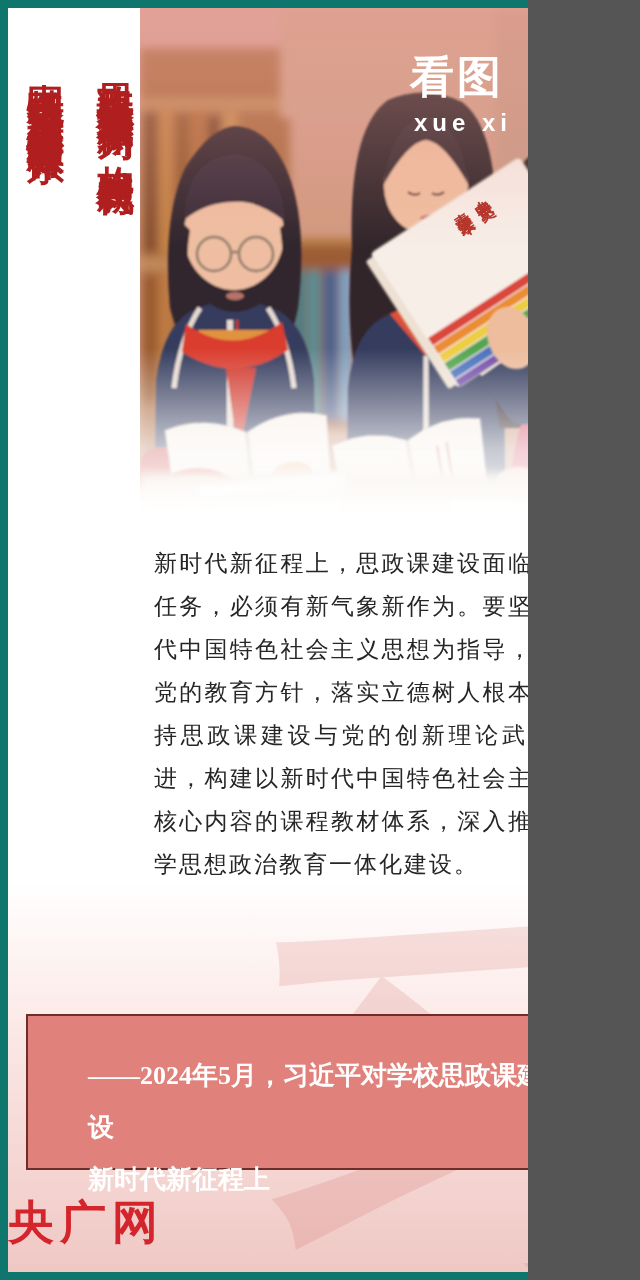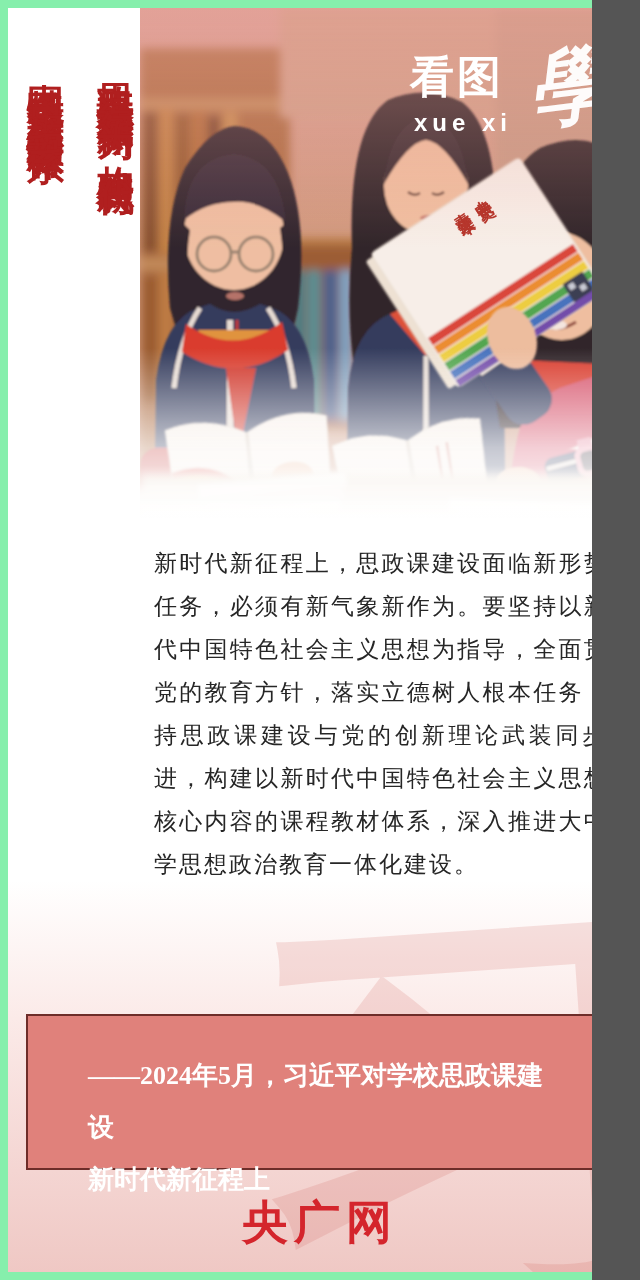--- a/index.html
+++ b/index.html
@@ -1,16 +1,16 @@
 <!DOCTYPE html>
 <html><head>
 <meta charset="utf-8">
 <style>
   html,body{margin:0;padding:0;background:#555;}
-  .poster{position:relative;width:592px;height:1280px;background:#86efac;overflow:hidden;
+  .poster{position:relative;width:528px;height:1280px;background:#0f766e;overflow:hidden;
           font-family:"Liberation Serif","DejaVu Serif",serif;}
   .inner{position:absolute;left:8px;top:8px;width:624px;height:1264px;overflow:hidden;
          background:linear-gradient(180deg,#ffffff 0%,#ffffff 69%,#fbeae8 80%,#f4d5d2 92%,#efc8c4 100%);}
   
   .watermark{position:absolute;right:-60px;top:880px;font-size:440px;line-height:1;
              font-weight:700;color:#c94e47;opacity:.15;z-index:1;transform:rotate(-4deg);}
   
   .photo{position:absolute;left:132px;top:0;width:492px;height:540px;overflow:hidden;z-index:2;}
   .photo svg{display:block;}
   .logo-badge{position:absolute;left:270px;top:40px;color:#fff;z-index:3;
@@ -31,21 +31,21 @@
   .vcol-1{left:84px;top:46px;height:900px;}
   .vcol-2{left:14px;top:46px;height:900px;}
   
   .paragraph{position:absolute;left:146px;top:534px;width:480px;z-index:3;color:#262626;
              font-size:23px;line-height:43px;letter-spacing:2px;text-align:justify;}
   
   .quote-box{position:absolute;left:18px;top:1006px;width:586px;height:156px;z-index:3;
              background:#e0817b;border:2px solid #6e2d29;box-sizing:border-box;
              padding:34px 47px 0 60px;color:#ffffff;font-weight:700;font-size:26px;line-height:52px;}
   
-  .footer-logo{position:absolute;left:0;top:1184px;width:100%;text-align:center;z-index:3;
+  .footer-logo{position:absolute;left:0;top:1184px;width:100%;z-index:3;
                color:#d4252c;font-weight:800;font-size:46px;letter-spacing:6px;
                font-family:"Liberation Sans","DejaVu Sans",sans-serif;}
 </style>
 </head>
 <body>
 
 <div class="poster">
   <div class="inner">
 
     <div class="watermark">习</div>

